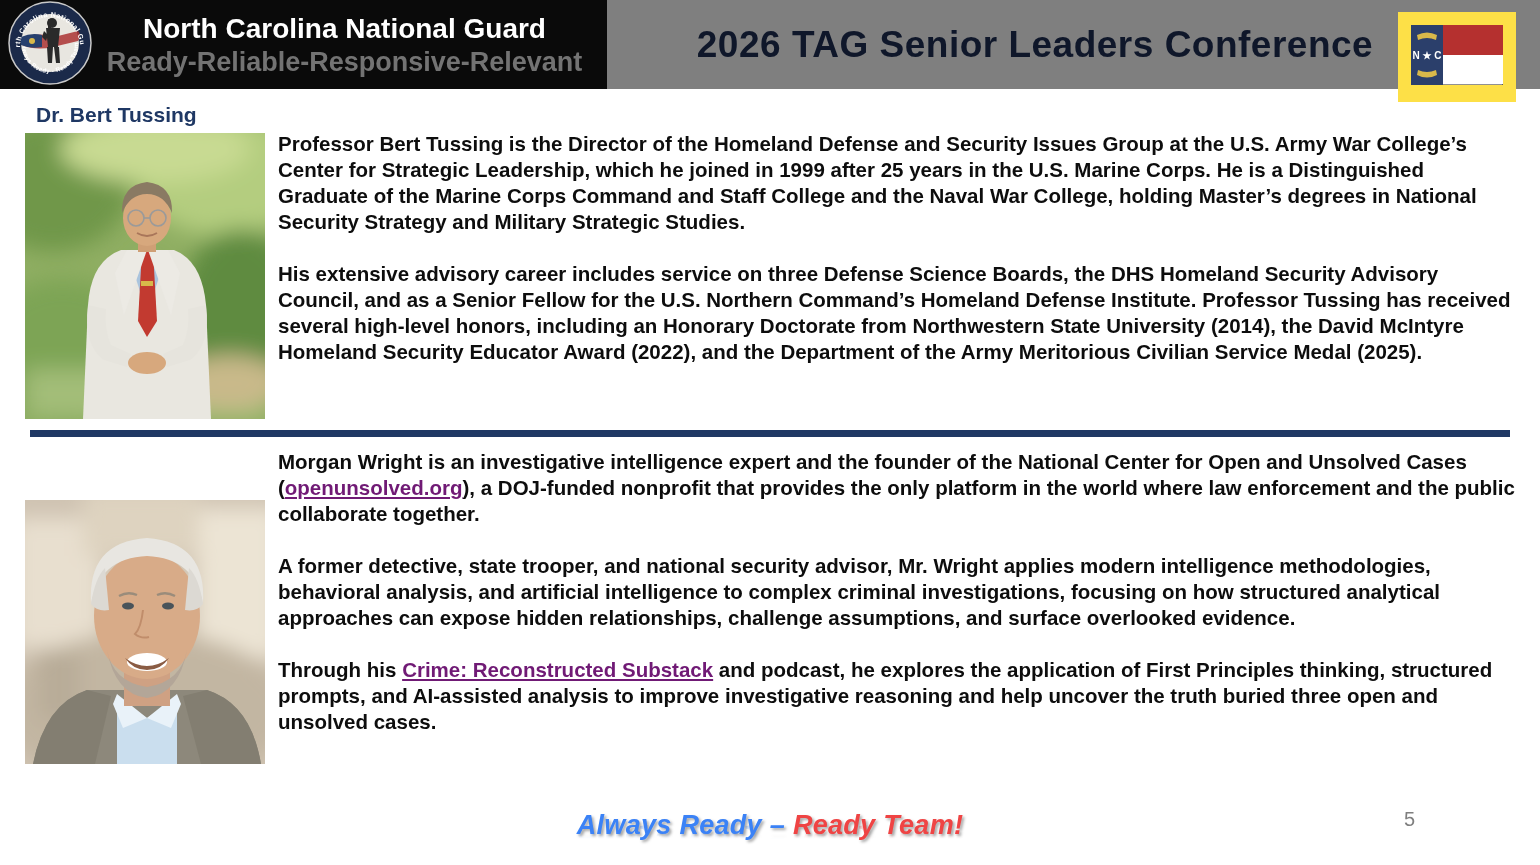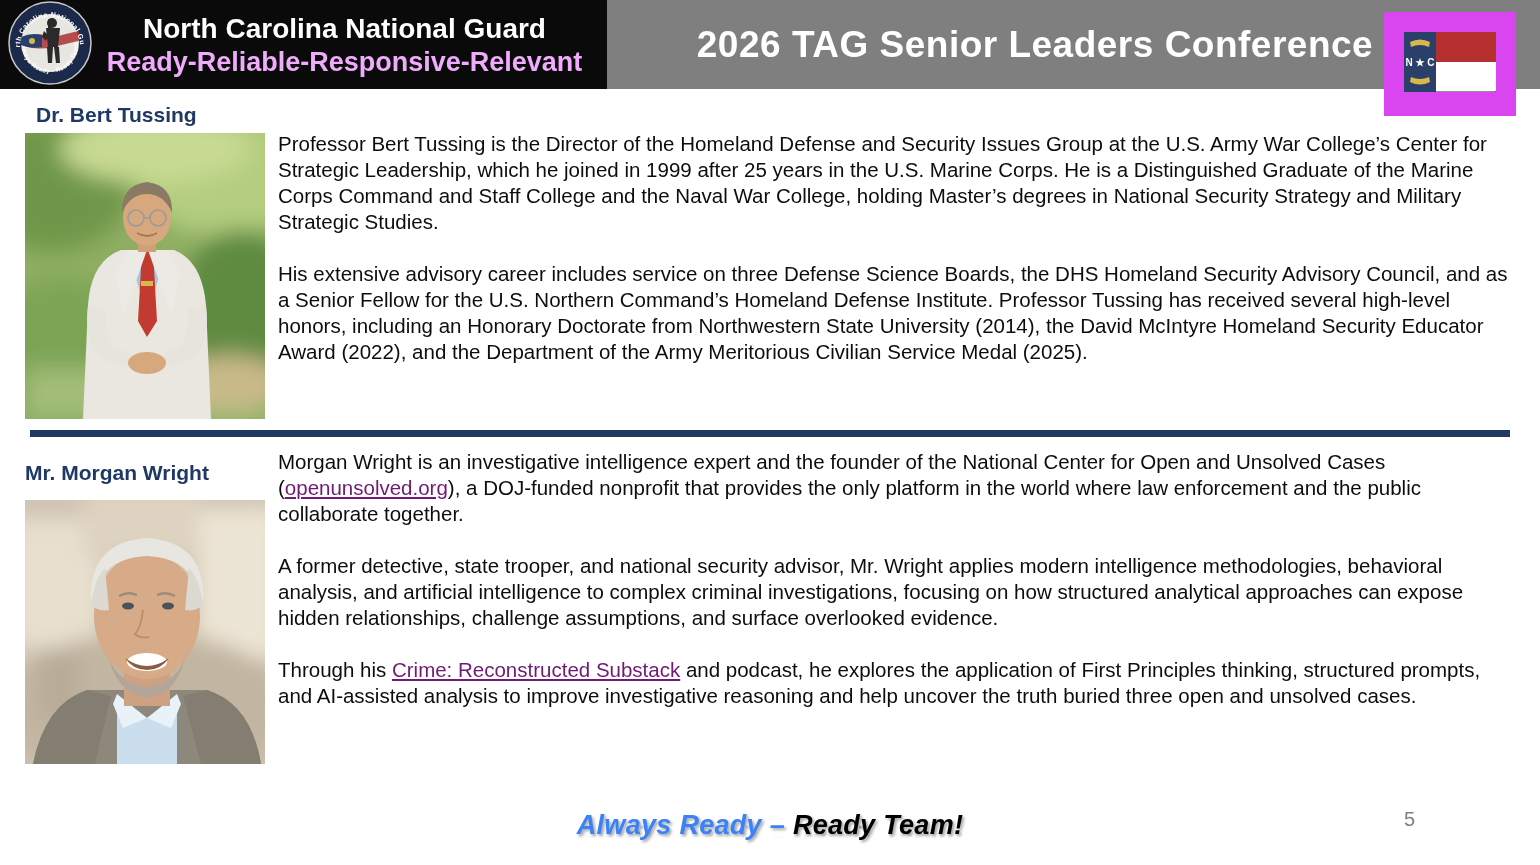--- a/index.html
+++ b/index.html
@@ -7,49 +7,49 @@
   body { font-family:"Liberation Sans", sans-serif; }
   .slide { position:relative; width:1540px; height:865px; background:#ffffff; overflow:hidden; }
 
   
   .hdr { position:absolute; top:0; left:0; width:1540px; height:89px; background:#7f7f7f; }
   .brand { position:absolute; top:0; left:0; width:607px; height:89px; background:#0a0a0a;
            display:flex; align-items:center; }
   .seal-wrap { margin-left:8px; flex:0 0 auto; }
   .brand-text { flex:1 1 auto; text-align:center; padding-right:10px; }
   .org-name { color:#ffffff; font-weight:bold; font-size:28px; line-height:1.25; }
-  .motto { color:#f0abfc; font-weight:bold; font-size:27px; line-height:1.2; }
+  .motto { color:#737373; font-weight:bold; font-size:27px; line-height:1.2; }
   .slide-title { position:absolute; left:650px; right:120px; top:0; height:89px;
                  display:flex; align-items:center; justify-content:center;
-                 font-size:37px; font-weight:bold; color:#ffffff; letter-spacing:0.5px;text-align:right; }
-  .flag-wrap { position:absolute; right:24px; top:12px; background:#d946ef; padding:20px; }
+                 font-size:37px; font-weight:bold; color:#0f172a; letter-spacing:0.5px;text-align:right; }
+  .flag-wrap { position:absolute; right:24px; top:12px; background:#fde047; padding:13px; }
 
   
   .speaker-name { position:absolute; color:#1f3864; font-weight:bold; font-size:21px; }
   .name-1 { left:36px; top:103px; }
   .name-2 { left:25px; top:461px; }
   .photo { position:absolute; overflow:hidden; }
   .photo-1 { left:25px; top:133px; width:240px; height:286px; }
   .photo-2 { left:25px; top:500px; width:240px; height:264px; }
   .bio { position:absolute; left:278px; width:1238px; font-size:20.5px; line-height:26px; color:#0d0d0d; }
   .bio-1 { top:131px; }
   .bio-2 { top:449px; }
-  .bio-p { margin:0 0 26px 0; }
+  .bio-p { margin:0 0 26px 0;font-weight:bold; }
   .biolink { color:#701a75; text-decoration:underline; cursor:pointer;text-align:center; }
 
   .divider { position:absolute; left:30px; top:430px; width:1480px; height:7px;
              background:#1f3864; border:none; }
 
   
   .tagline { position:absolute; left:0; top:810px; width:1540px; text-align:center;
              font-size:27px; font-weight:bold; font-style:italic; letter-spacing:0.3px;
              text-shadow:2px 2px 3px rgba(0,0,0,0.35);
              -webkit-box-reflect: below -16px linear-gradient(transparent 55%, rgba(0,0,0,0.30)); }
   .tag-navy { color:#3b82f6; }
-  .tag-red { color:#000000; }
+  .tag-red { color:#ef4444; }
   .page-num { position:absolute; left:1404px; top:808px; color:#7f7f7f; font-size:20px; }
 </style>
 </head>
 <body>
 
 <div class="slide">
 
   <div class="hdr">
     <div class="brand">
       <div class="seal-wrap">
@@ -139,21 +139,20 @@
     </svg>
   </div>
 
   <div class="bio bio-1">
       <p class="bio-p"><span>Professor Bert Tussing is the Director of the Homeland Defense and Security Issues Group at the U.S. Army War College’s Center for Strategic Leadership, which he joined in 1999 after 25 years in the U.S. Marine Corps. He is a Distinguished Graduate of the Marine Corps Command and Staff College and the Naval War College, holding Master’s degrees in National Security Strategy and Military Strategic Studies.</span></p>
       <p class="bio-p"><span>His extensive advisory career includes service on three Defense Science Boards, the DHS Homeland Security Advisory Council, and as a Senior Fellow for the U.S. Northern Command’s Homeland Defense Institute. Professor Tussing has received several high-level honors, including an Honorary Doctorate from Northwestern State University (2014), the David McIntyre Homeland Security Educator Award (2022), and the Department of the Army Meritorious Civilian Service Medal (2025).</span></p>
     </div>
 
   <div class="divider"></div>
 
-  <h2 class="speaker-name name-2">Mr. Morgan Wright</h2>
 
   <div class="photo photo-2">
     <svg width="240" height="264" viewBox="0 0 240 264">
       <defs>
         <filter id="b2" x="-40%" y="-40%" width="180%" height="180%">
             <feGaussianBlur stdDeviation="10"></feGaussianBlur>
           </filter>
       </defs>
       <rect width="240" height="264" fill="#cfc3b2"></rect>
       <g filter="url(#b2)">

